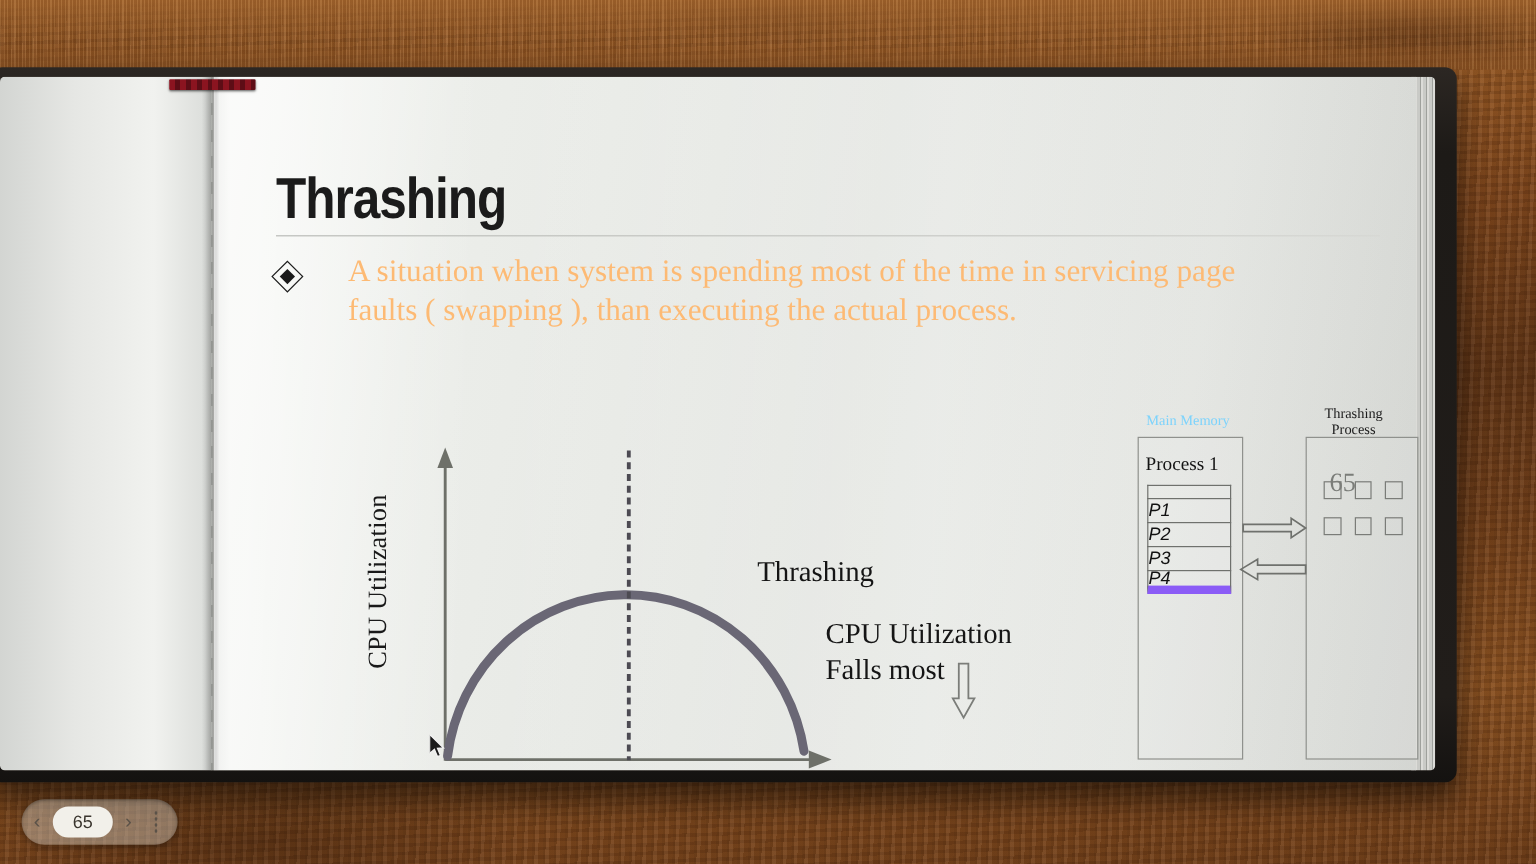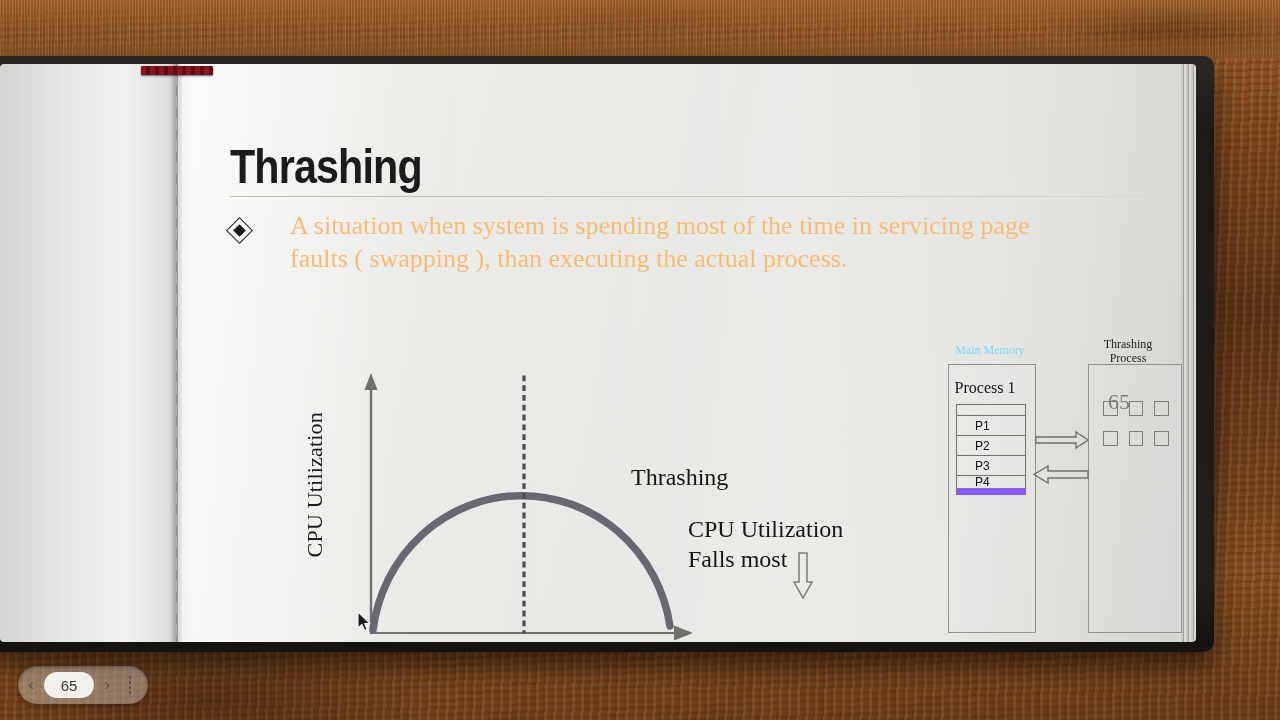--- a/index.html
+++ b/index.html
@@ -125,23 +125,24 @@
   
   .mem{position:absolute;left:730px;top:265px;width:290px;height:330px;}
   .mm-cap{position:absolute;left:22px;top:14px;width:120px;text-align:center;font-size:12px;color:#7dd3fc;}
   .sm-cap{position:absolute;left:170px;top:8px;width:100px;text-align:center;font-size:12px;line-height:1.2;color:#1c1c1c;}
   .mm-box{position:absolute;left:40px;top:35px;width:86px;height:267px;border:1px solid #8f918d;background:rgba(255,255,255,.07);}
   .sm-box{position:absolute;left:180px;top:35px;width:92px;height:267px;border:1px solid #8f918d;background:rgba(255,255,255,.07);}
   .proc-label{position:absolute;left:40px;top:50px;width:74px;text-align:center;font-size:16px;color:#141414;}
   .slot-stack{position:absolute;left:48px;top:75px;width:70px;}
   .slot{
     height:20px;border:1px solid #6f716d;border-bottom:none;
-    font-family:"Liberation Sans", sans-serif;font-size:12px;color:#111;
-    display:flex;align-items:center;padding-left:18px;box-sizing:border-box;
+    font-family:"Liberation Sans", sans-serif;font-size:15px;color:#111;
+    display:flex;align-items:center;padding-left:0;box-sizing:border-box;
     background:rgba(255,255,255,.10);
+    font-style:italic;
   }
   .slot.blank{height:11px;}
   .slot.last{border-bottom:7px solid #8b5cf6;}
   .sq-grid{position:absolute;left:195px;top:72px;width:66px;}
   .sq-row{display:flex;gap:11px;margin-bottom:15px;}
   .sq{width:13px;height:13px;border:1.3px solid #7a7c78;}
   .arrow-svg{position:absolute;left:0;top:0;}
 
   .slide-pagenum{
     position:absolute;left:930px;top:325px;

